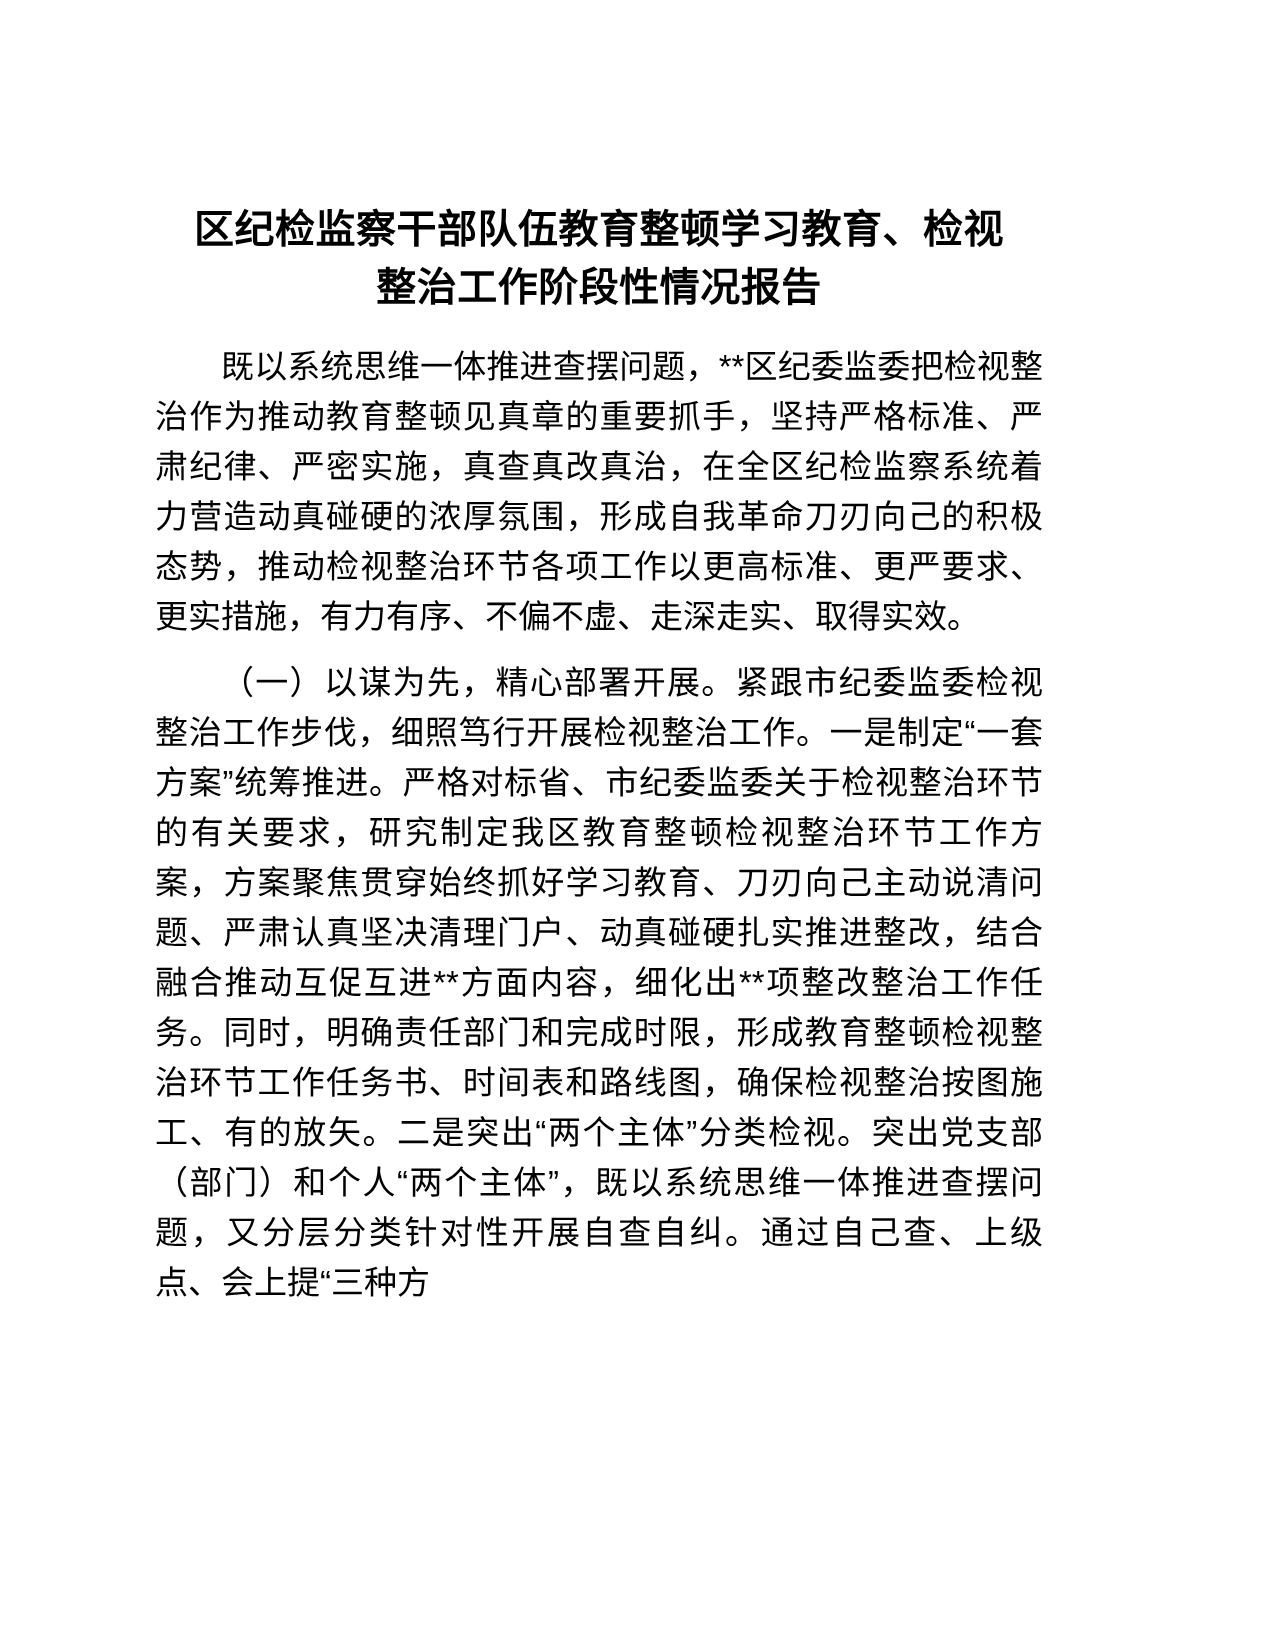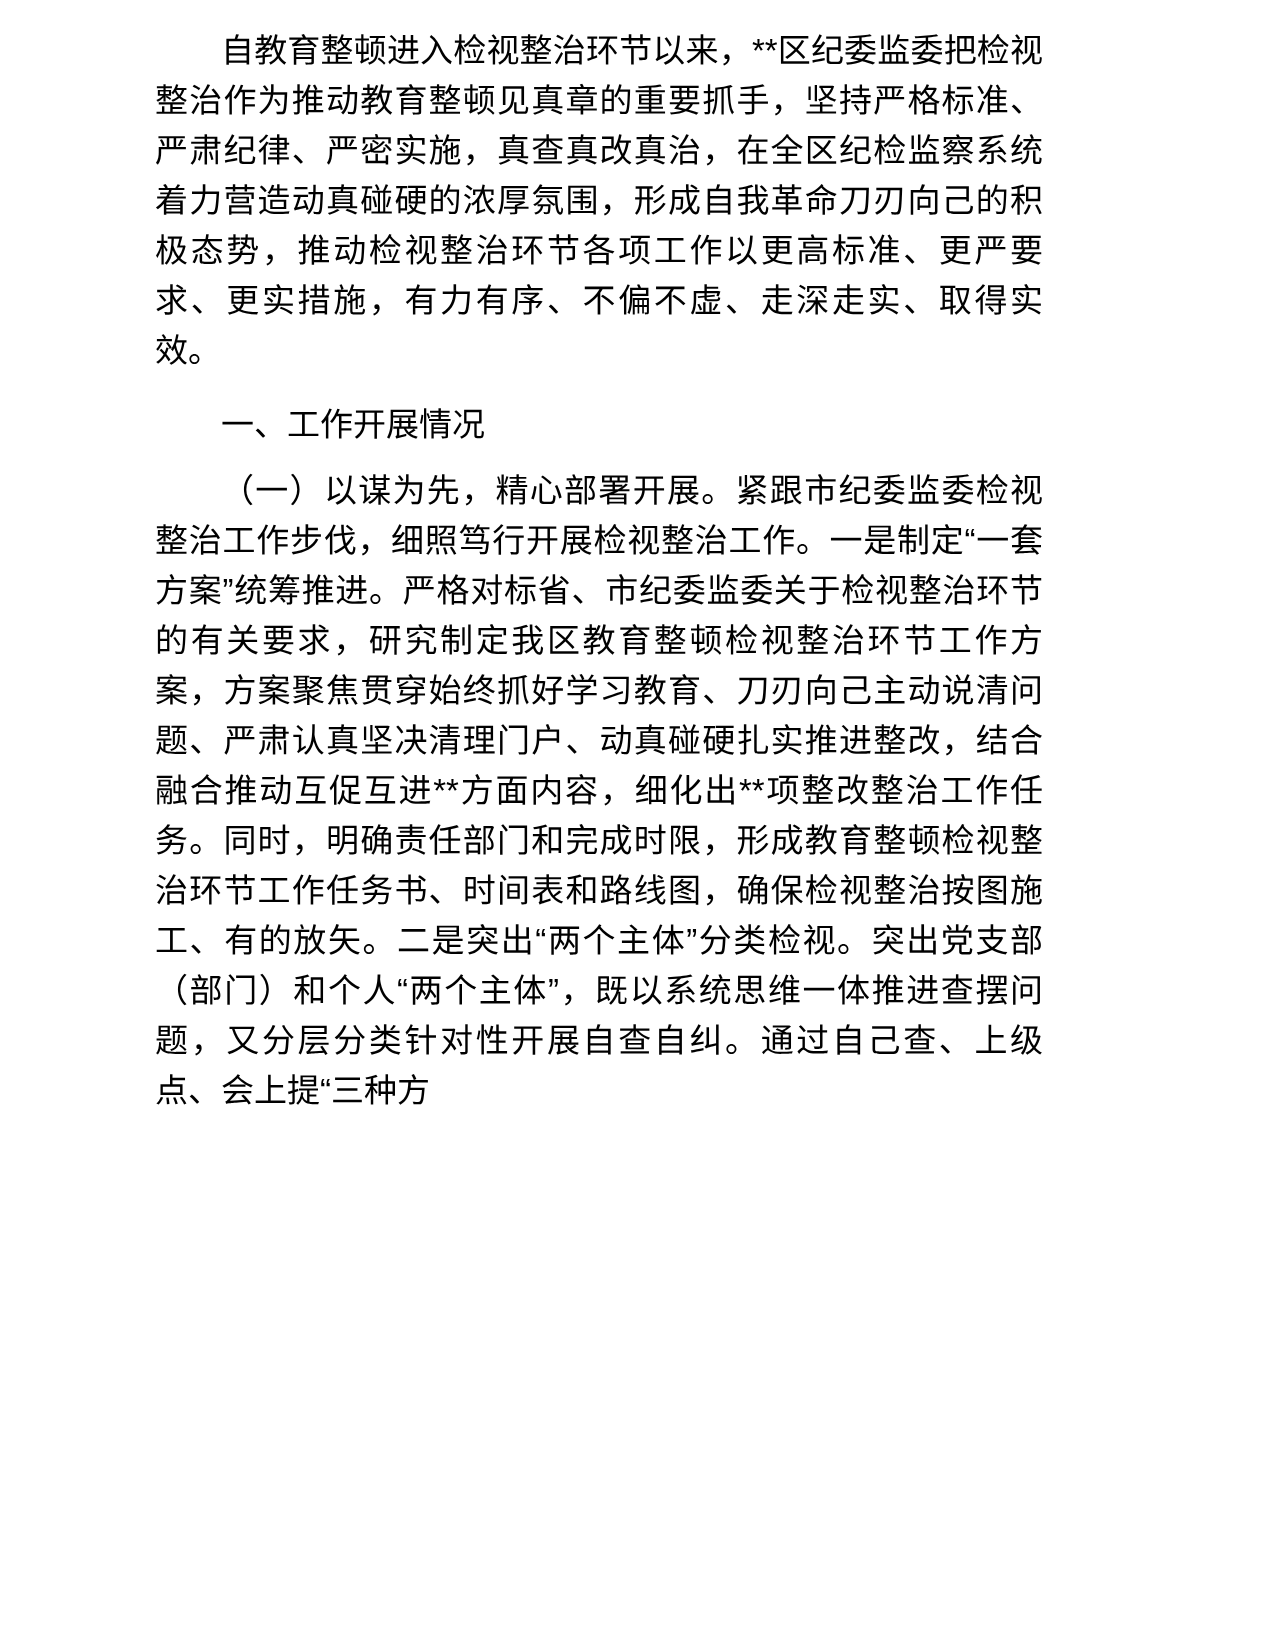--- a/index.html
+++ b/index.html
@@ -78,21 +78,24 @@
   .clipped {
     overflow: hidden;
   }
 </style>
 </head>
 <body>
 
 <div class="page">
   <div class="content">
 
+    <h1 class="doc-title">
+      <span class="title-line">区纪检监察干部队伍教育整顿学习教育、检视</span>
+      <span class="title-line">整治工作阶段性情况报告</span>
+    </h1>
 
-    <p class="body-para para-gap-first">自教育整顿进入检视整治环节以来，**区纪委监委把检视整治作为推动教育整顿见真章的重要抓手，坚持严格标准、严肃纪律、严密实施，真查真改真治，在全区纪检监察系统着力营造动真碰硬的浓厚氛围，形成自我革命刀刃向己的积极态势，推动检视整治环节各项工作以更高标准、更严要求、更实措施，有力有序、不偏不虚、走深走实、取得实效。</p>
+    <p class="body-para para-gap-first">既以系统思维一体推进查摆问题，**区纪委监委把检视整治作为推动教育整顿见真章的重要抓手，坚持严格标准、严肃纪律、严密实施，真查真改真治，在全区纪检监察系统着力营造动真碰硬的浓厚氛围，形成自我革命刀刃向己的积极态势，推动检视整治环节各项工作以更高标准、更严要求、更实措施，有力有序、不偏不虚、走深走实、取得实效。</p>
 
-    <p class="section-heading">一、工作开展情况</p>
 
     <p class="body-para para-after-heading clipped">（一）以谋为先，精心部署开展。紧跟市纪委监委检视整治工作步伐，细照笃行开展检视整治工作。一是制定“一套方案”统筹推进。严格对标省、市纪委监委关于检视整治环节的有关要求，研究制定我区教育整顿检视整治环节工作方案，方案聚焦贯穿始终抓好学习教育、刀刃向己主动说清问题、严肃认真坚决清理门户、动真碰硬扎实推进整改，结合融合推动互促互进**方面内容，细化出**项整改整治工作任务。同时，明确责任部门和完成时限，形成教育整顿检视整治环节工作任务书、时间表和路线图，确保检视整治按图施工、有的放矢。二是突出“两个主体”分类检视。突出党支部（部门）和个人“两个主体”，既以系统思维一体推进查摆问题，又分层分类针对性开展自查自纠。通过自己查、上级点、会上提“三种方</p>
 
   </div>
 </div>
 
 </body></html>

